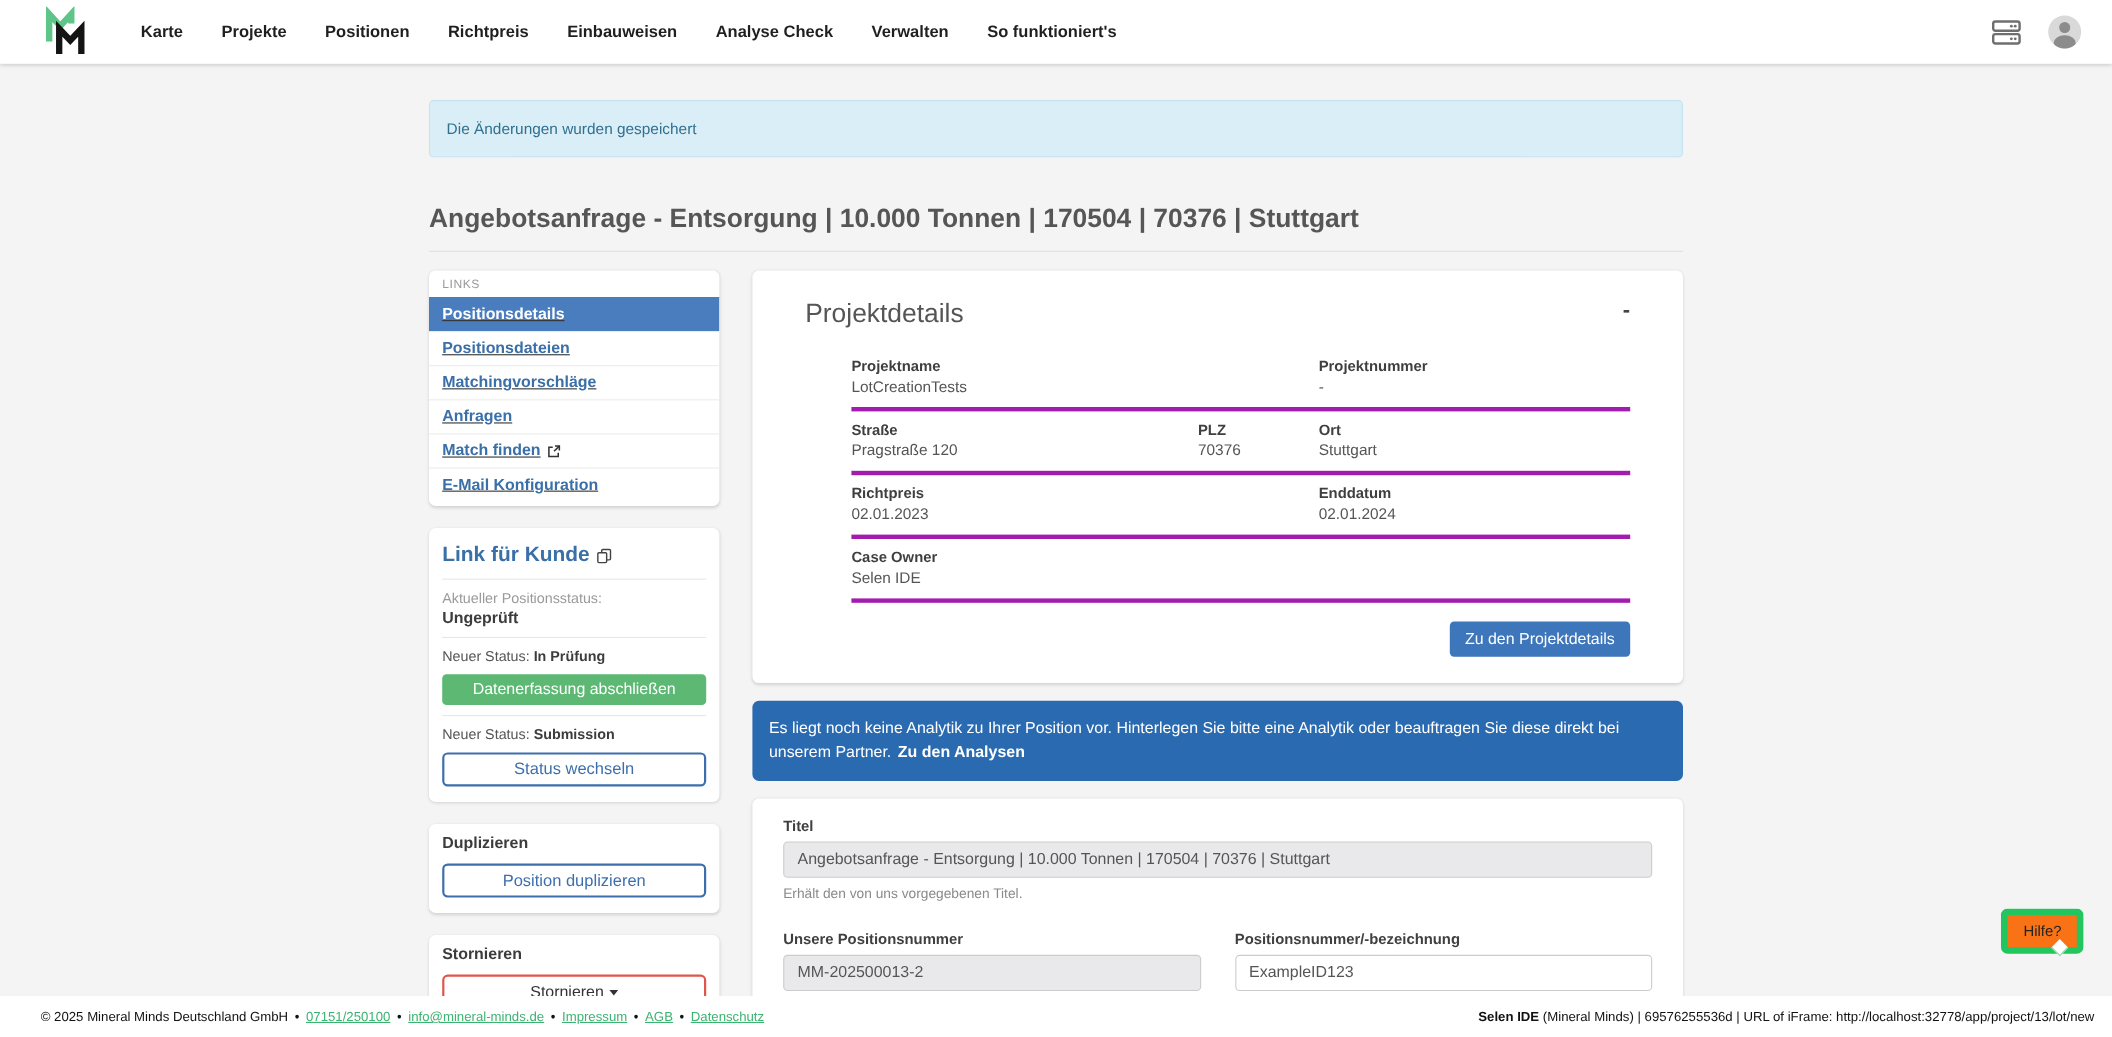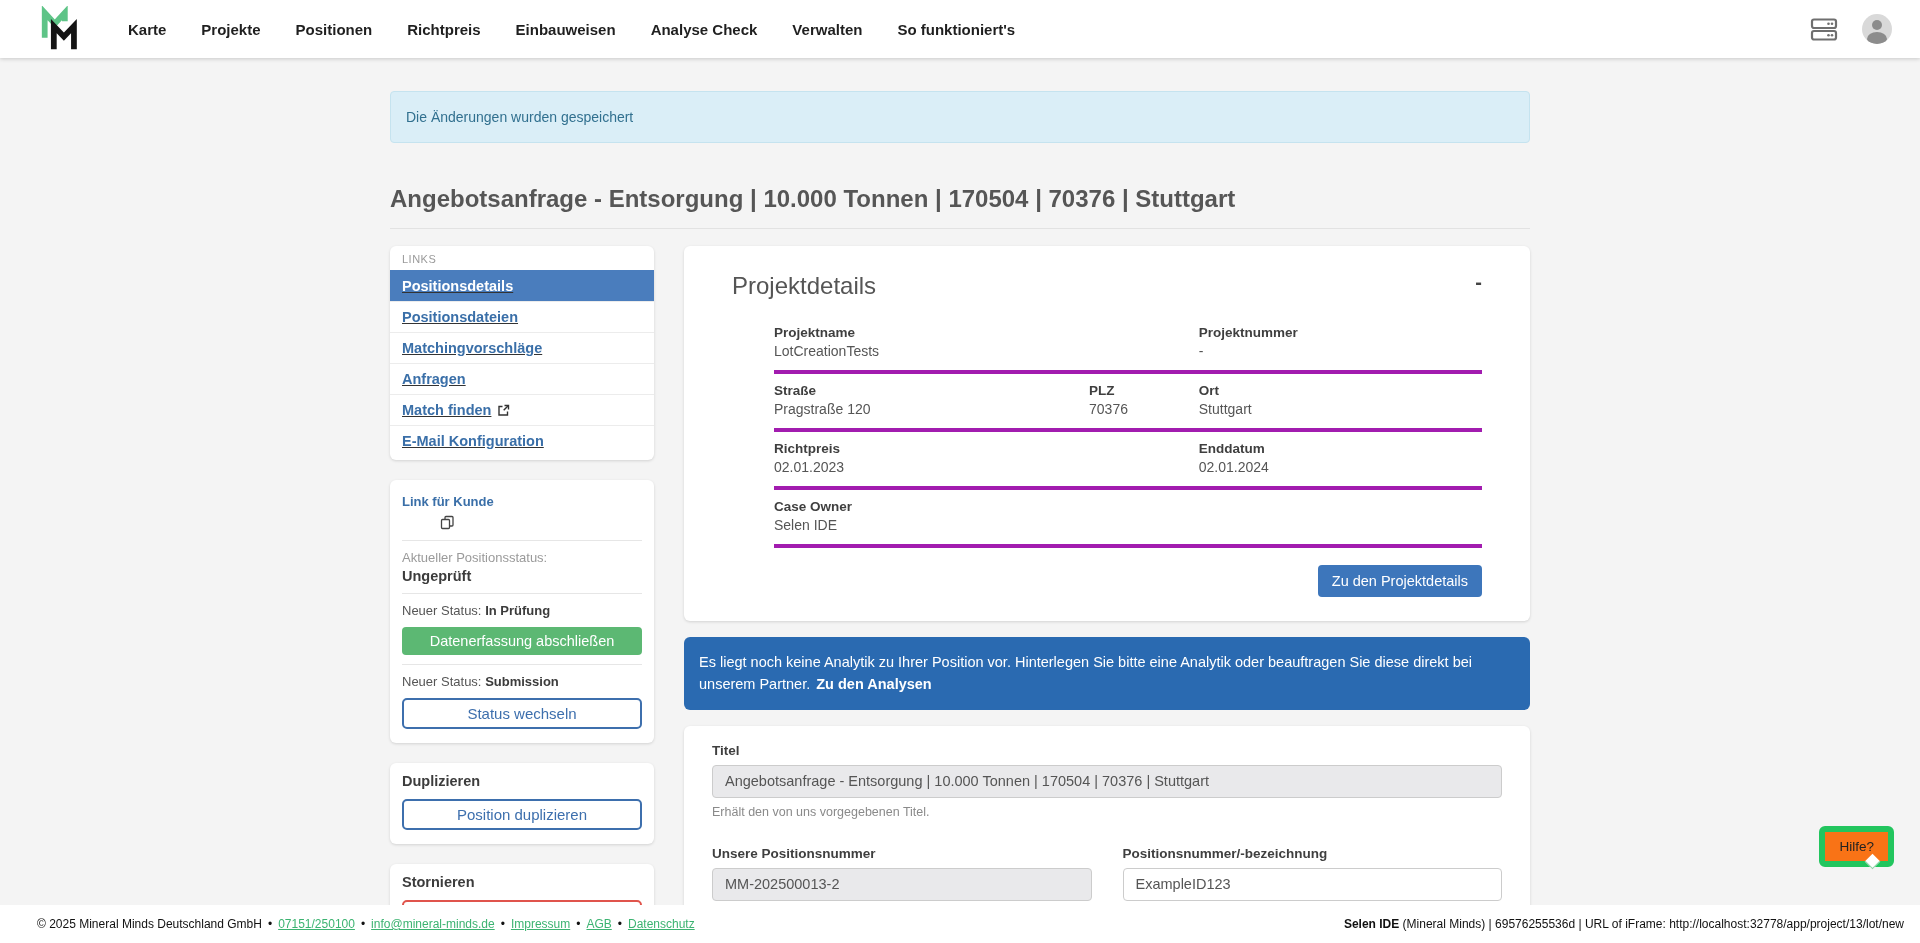--- a/index.html
+++ b/index.html
@@ -46,21 +46,21 @@
   .link-item {
     display: flex; align-items: center; gap: 6px;
     padding: 7px 12px; font-size: 14.5px; font-weight: 600; color: #3a6fa8;
     border-top: 1px solid #ececec; text-decoration: none; cursor: pointer;
   }
   .link-item.active { background: #4a7dbd; color: #fff; border-top-color: #4a7dbd; }
   .links-card { overflow: hidden; padding-bottom: 4px; }
 
   
   .status-card { padding: 10px 12px 14px; }
-  .kunde-link { display: inline-flex; align-items: center; gap: 6px; font-size: 13px; font-weight: 600; color: #3a6fa8; text-decoration: none; cursor: pointer; padding: 4px 0 10px; flex-direction: column; }
+  .kunde-link { display: inline-flex; align-items: center; gap: 6px; font-size: 19px; font-weight: 600; color: #3a6fa8; text-decoration: none; cursor: pointer; padding: 4px 0 10px; }
   .status-section { border-top: 1px solid #e6e6e6; padding: 9px 0; }
   .muted-label { font-size: 13px; color: #9a9a9a; margin-bottom: 3px; }
   .status-value { font-size: 14.5px; font-weight: 700; color: #3c3c3c; }
   .new-status-line { font-size: 13px; color: #555; margin-bottom: 9px; }
   .new-status-line b { color: #3c3c3c; }
   .btn { display: block; width: 100%; text-align: center; border-radius: 4px; cursor: pointer; font-family: inherit; }
   .btn-green { background: #5cb873; color: #fff; border: none; font-size: 14.5px; padding: 6px 8px; }
   .btn-outline-blue { background: #fff; color: #3d6fad; border: 2px solid #3d6fad; border-radius: 5px; font-size: 15px; font-weight: 500; padding: 5px 8px; }
   .btn-outline-red { background: #fff; color: #333; border: 2px solid #e0544c; border-radius: 5px; font-size: 14.5px; padding: 6px 8px; }
   .caret { display: inline-block; width: 0; height: 0; border-left: 4px solid transparent; border-right: 4px solid transparent; border-top: 5px solid #333; margin-left: 5px; vertical-align: middle; }

